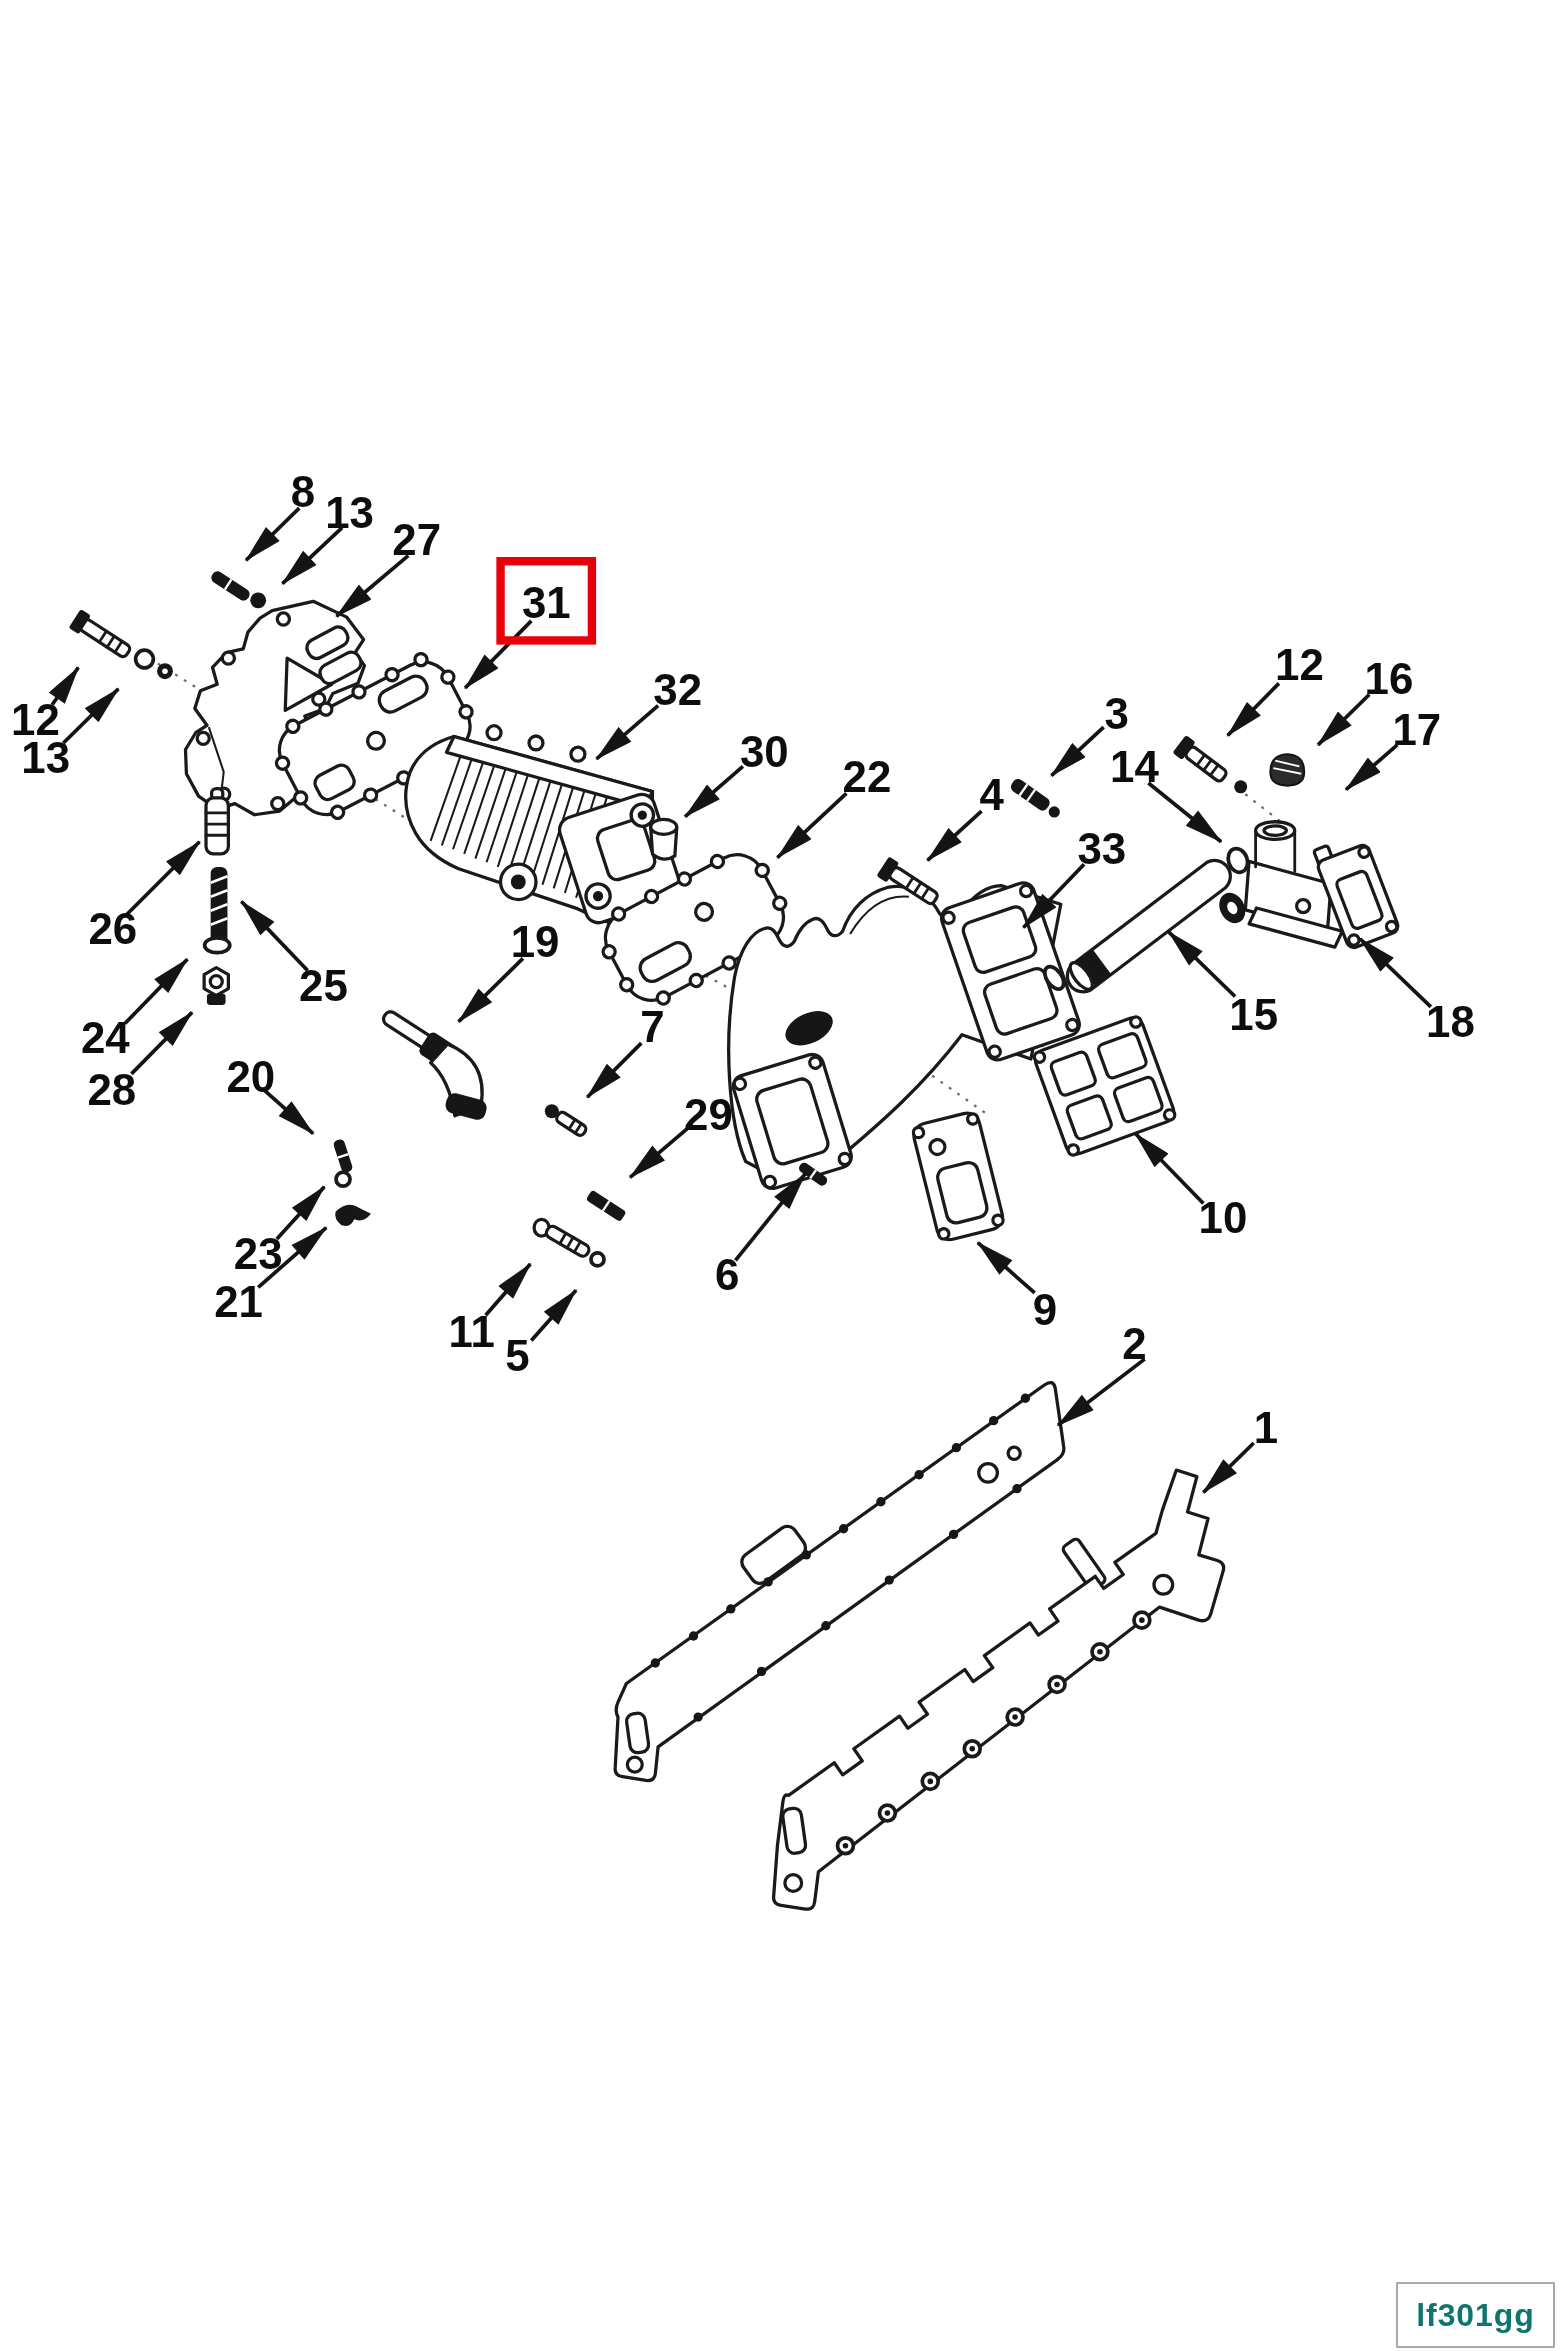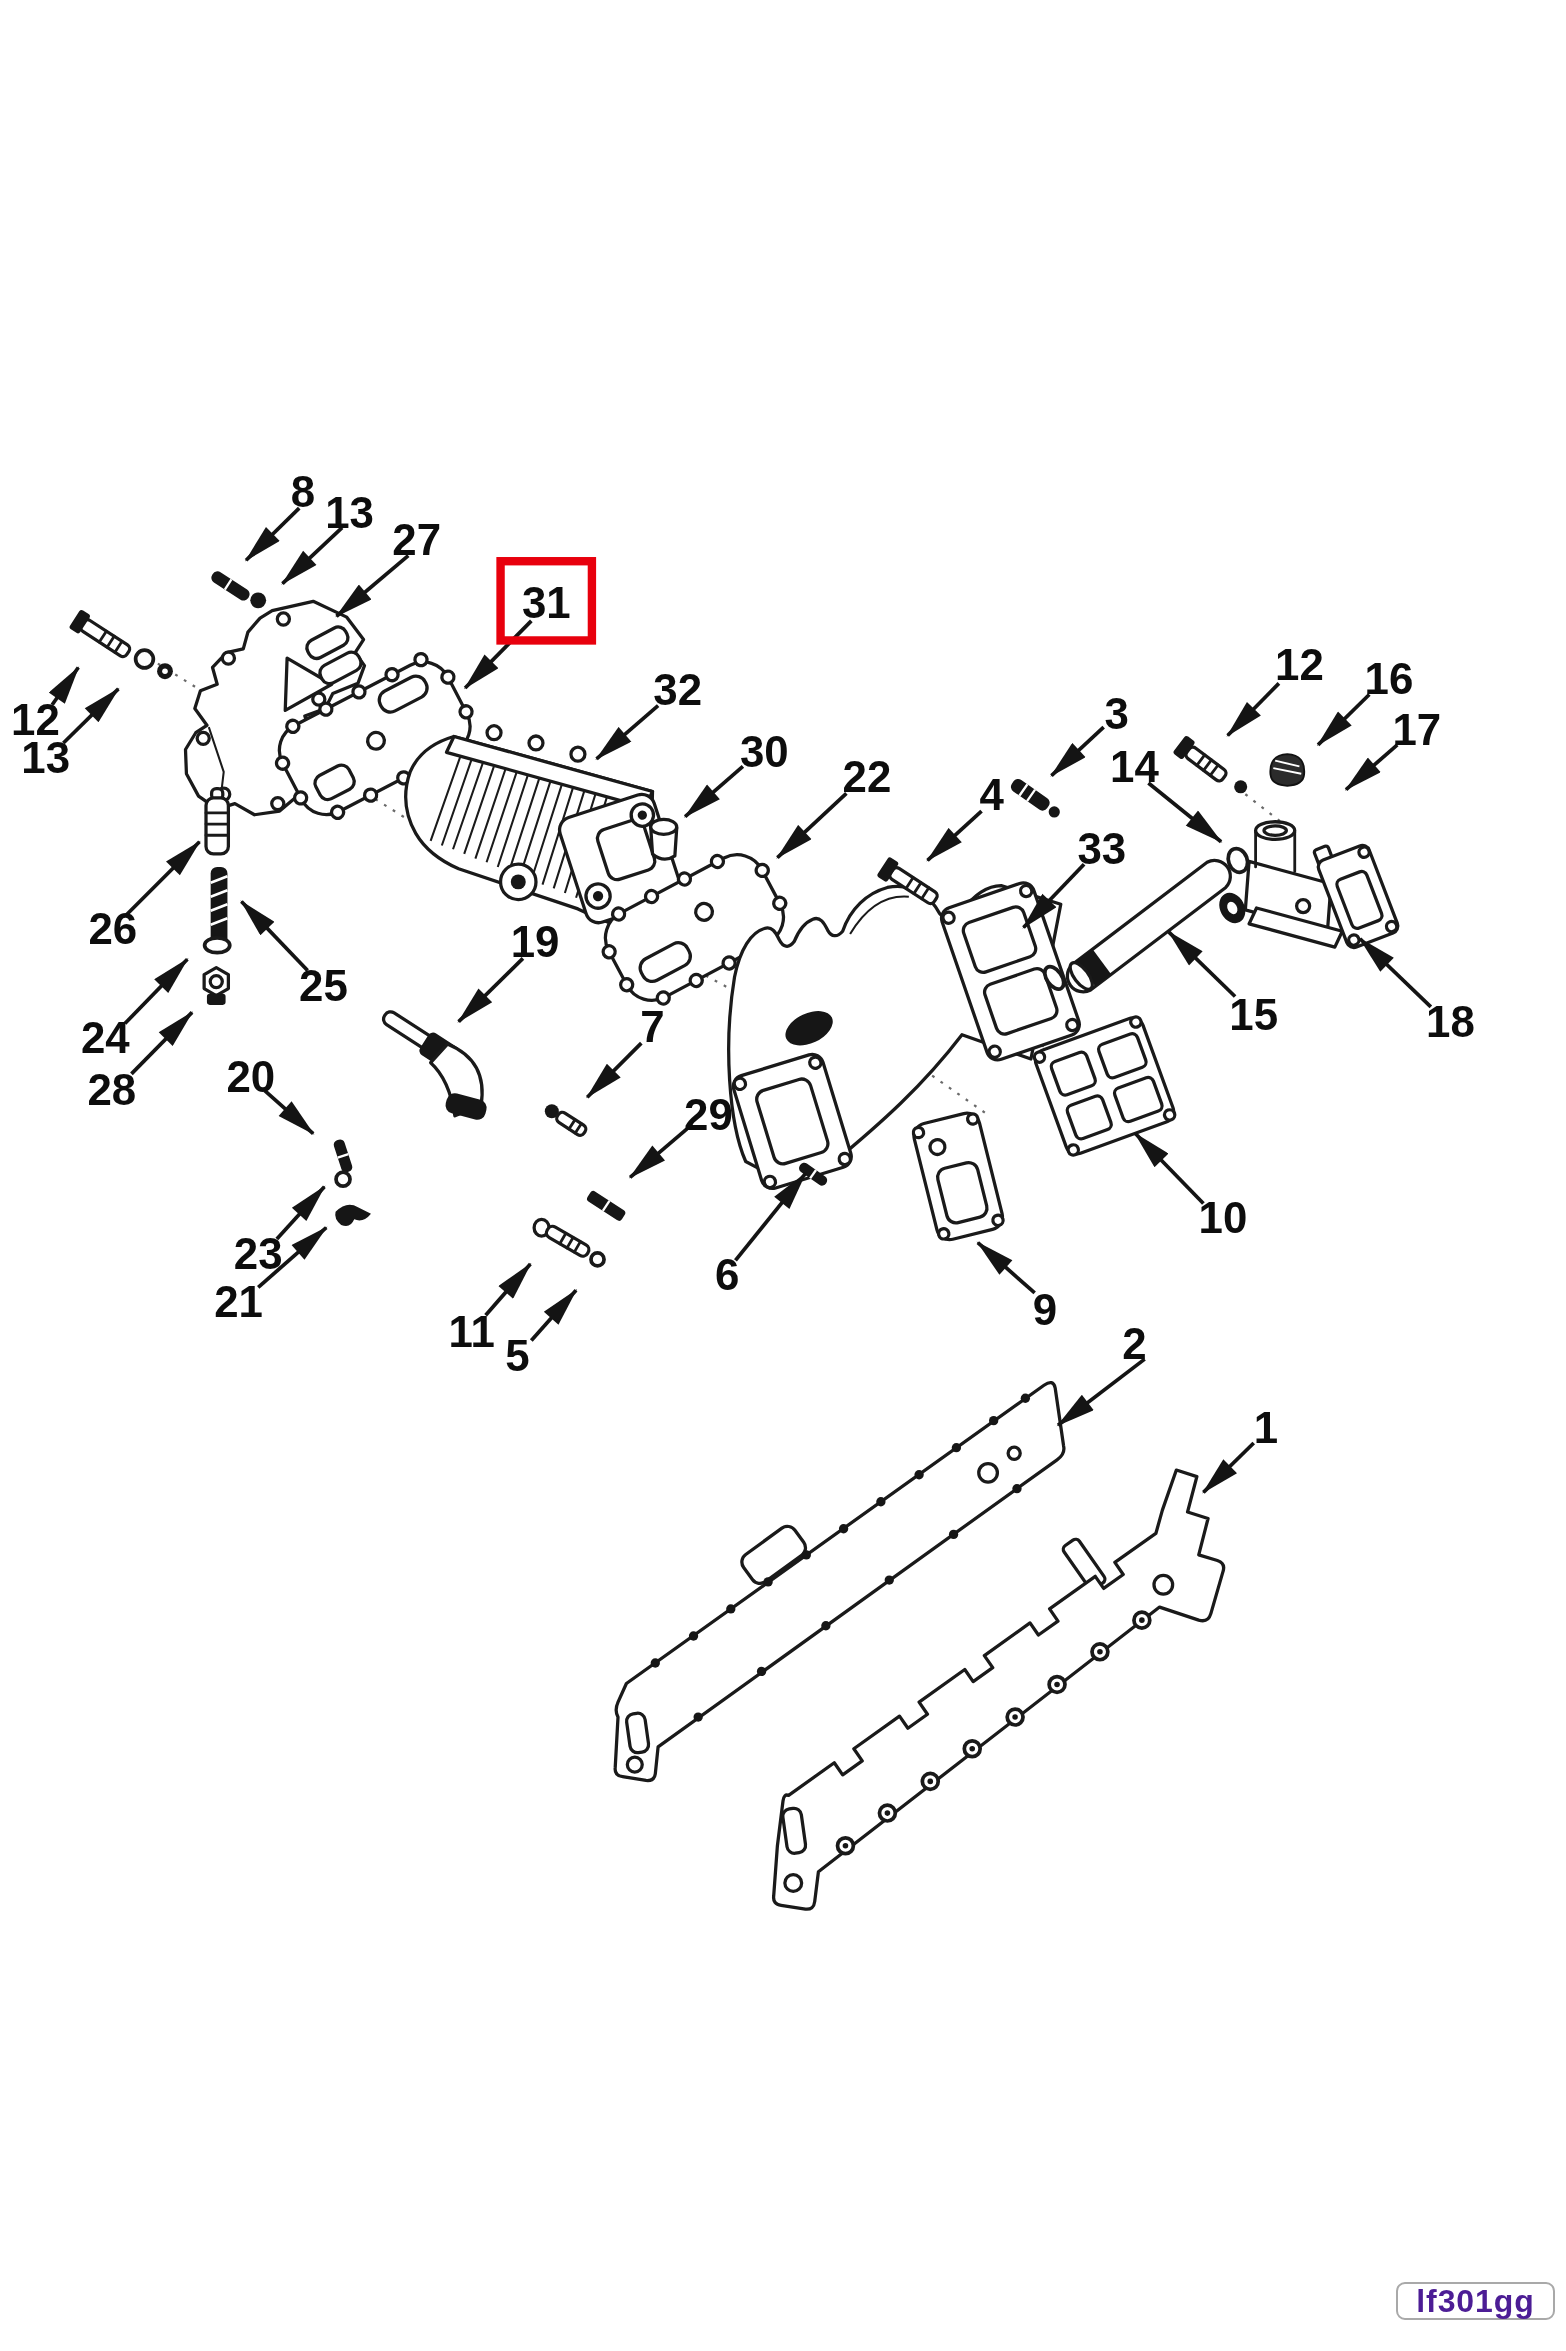--- a/index.html
+++ b/index.html
@@ -8,24 +8,24 @@
   svg{position:absolute;left:0;top:0;}
   .ln{fill:#ffffff;stroke:#1a1a1a;stroke-width:3.5;stroke-linejoin:round;}
   .ln2{fill:none;stroke:#1a1a1a;stroke-width:3;stroke-linejoin:round;stroke-linecap:round;}
   .thin{fill:none;stroke:#1a1a1a;stroke-width:2.2;}
   .dk{fill:#161616;stroke:none;}
   .ring{fill:#ffffff;stroke:#1a1a1a;stroke-width:4;}
   .dash{fill:none;stroke:#6a6a6a;stroke-width:2.4;stroke-dasharray:3 8;}
   .shaft{stroke:#141414;stroke-width:4;fill:none;}
   .callout-text{font-family:"Liberation Sans",sans-serif;font-weight:700;font-size:47px;fill:#0d0d0d;
                 text-anchor:middle;}
-  .code-badge{position:absolute;left:1396px;top:2282px;width:159px;height:38px;
-              border:2.8px solid #a9a9a9;border-radius:9px;box-sizing:border-box;
+  .code-badge{position:absolute;left:1396px;top:2282px;width:159px;height:66px;
+              border:2.8px solid #a9a9a9;border-radius:1px;box-sizing:border-box;
               display:flex;align-items:center;justify-content:center;
-              font-size:32px;font-weight:700;color:#4c1d95;background:#fff;letter-spacing:0.9px;}
+              font-size:32px;font-weight:700;color:#0f766e;background:#fff;letter-spacing:0.9px;}
 </style>
 </head>
 <body>
 
 <div class="stage">
 
 <svg id="diagram-svg" width="1566" height="2351" viewBox="0 0 1680 2522">
   <defs>
     <marker id="arrowhead" viewBox="0 0 12 6" refX="11.5" refY="3" markerUnits="userSpaceOnUse" markerWidth="44" markerHeight="21" orient="auto">
       <path d="M0 0 L12 3 L0 6 Z" fill="#141414"></path>

